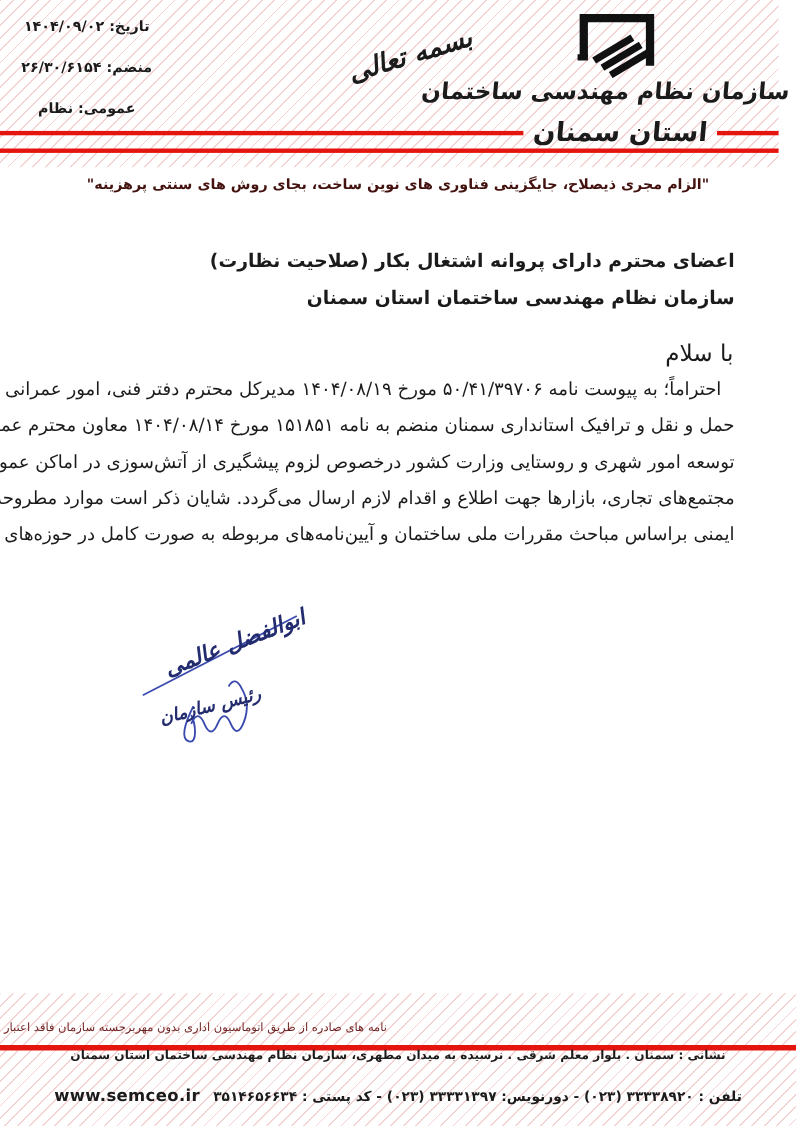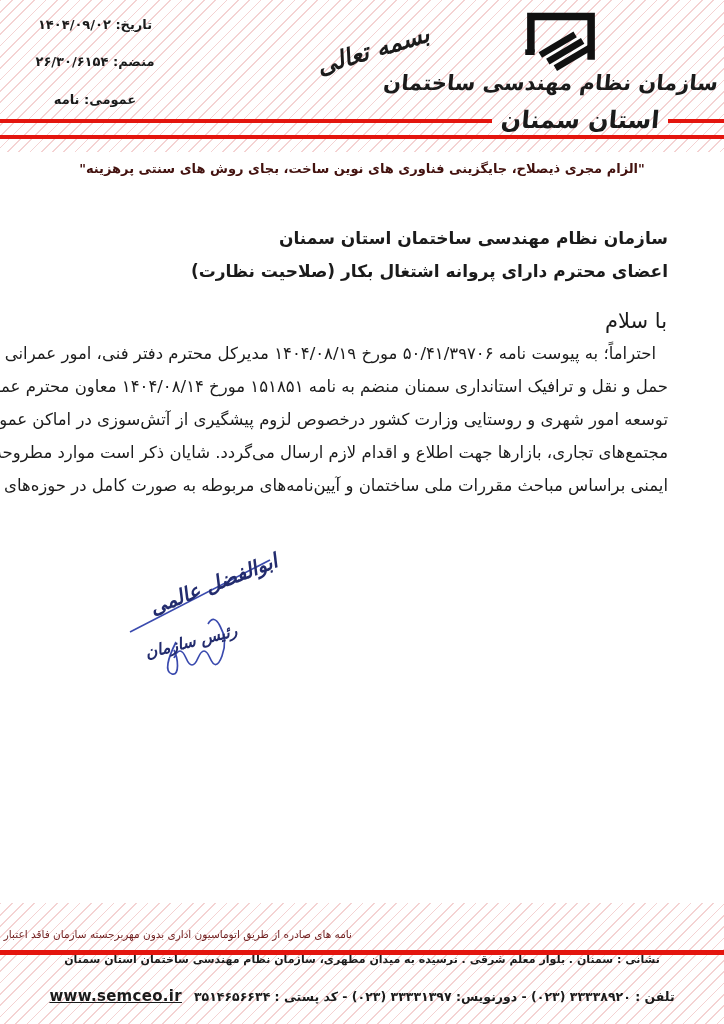--- a/index.html
+++ b/index.html
@@ -14,21 +14,21 @@
 
   
   .hatch {
     background-image: repeating-linear-gradient(
       135deg,
       rgba(222,120,120,0.33) 0px, rgba(222,120,120,0.33) 1.2px,
       transparent 1.2px, transparent 8px);
   }
 
   
-  .header-band { position:absolute; top:0; left:0; right:0; height:152px; }
+  .header-band { position:absolute; top:0; left:0; right:16px; height:152px; }
 
   .meta-fields { position:absolute; top:0; right:549px; width:160px; text-align:center; }
   .meta-row { position:absolute; width:160px; font-size:13px; font-weight:bold; direction:rtl; white-space:nowrap; text-align:center; }
   .meta-row.r1 { top:17px; }
   .meta-row.r2 { top:54px; }
   .meta-row.r3 { top:92px; }
 
   .besmellah {
     position:absolute; top:36px; left:298px; width:150px; text-align:center;
     font-size:24px; font-weight:bold; font-style:italic;
@@ -97,41 +97,41 @@
   .footer-rule { position:absolute; top:47px; left:0; right:0; height:4.5px; background:#e4150e; }
   .footer-address {
     position:absolute; top:50px; left:0; right:0; text-align:center;
     font-size:11px; font-weight:bold; direction:rtl; white-space:nowrap;
   }
   .footer-phone-row {
     position:absolute; top:84px; left:0; right:0;
     display:flex; justify-content:center; align-items:center; gap:12px; direction:rtl;
   }
   .footer-phone { font-size:12.5px; font-weight:bold; white-space:nowrap; direction:rtl; }
-  .footer-site  { font-size:15px; font-weight:bold; direction:ltr; letter-spacing:0.3px;text-decoration:underline; }
+  .footer-site  { font-size:15px; font-weight:bold; direction:ltr; letter-spacing:0.3px; }
 </style>
 </head>
 <body>
 
 <div class="page">
 
   <div class="header-band hatch">
 
     <div class="meta-fields">
       <div class="meta-row r1">
         <span>تاریخ:</span>
         <span>۱۴۰۴/۰۹/۰۲</span>
       </div>
       <div class="meta-row r2">
         <span>منضم:</span>
         <span>۲۶/۳۰/۶۱۵۴</span>
       </div>
       <div class="meta-row r3">
         <span>عمومی:</span>
-        <span>نامه</span>
+        <span>نظام</span>
       </div>
     </div>
 
     <div class="besmellah">بسمه تعالی</div>
 
     <div class="logo">
       <svg viewBox="0 0 84 68" width="82" height="64" xmlns="http://www.w3.org/2000/svg">
         <path d="M10 48 V10 H74 V56" fill="none" stroke="#111" stroke-width="8"></path>
         <path d="M4 48 H14" stroke="#111" stroke-width="6"></path>
         <path d="M20 51 L57 29" stroke="#111" stroke-width="7"></path>
@@ -147,22 +147,22 @@
       <div class="org-line2">استان سمنان</div>
       <div class="rule rule-right"></div>
     </div>
 
     <div class="rule-bottom"></div>
   </div>
 
   <div class="slogan">"الزام مجری ذیصلاح، جایگزینی فناوری های نوین ساخت، بجای روش های سنتی پرهزینه"</div>
 
   <div class="recipient">
+    <div>اعضای محترم دارای پروانه اشتغال بکار (صلاحیت نظارت)</div>
     <div>سازمان نظام مهندسی ساختمان استان سمنان</div>
-    <div>اعضای محترم دارای پروانه اشتغال بکار (صلاحیت نظارت)</div>
   </div>
 
   <div class="salutation">با سلام</div>
 
   <div class="body-par">
     <div class="body-line first">احتراماً؛ به پیوست نامه ۵۰/۴۱/۳۹۷۰۶ مورخ ۱۴۰۴/۰۸/۱۹ مدیرکل محترم دفتر فنی، امور عمرانی و</div>
     <div class="body-line">حمل و نقل و ترافیک استانداری سمنان منضم به نامه ۱۵۱۸۵۱ مورخ ۱۴۰۴/۰۸/۱۴ معاون محترم عمران،</div>
     <div class="body-line">توسعه امور شهری و روستایی وزارت کشور درخصوص لزوم پیشگیری از آتش‌سوزی در اماکن عمومی،</div>
     <div class="body-line">مجتمع‌های تجاری، بازارها جهت اطلاع و اقدام لازم ارسال می‌گردد. شایان ذکر است موارد مطروحه و نکات</div>
     <div class="body-line">ایمنی براساس مباحث مقررات ملی ساختمان و آیین‌نامه‌های مربوطه به صورت کامل در حوزه‌های مذکور</div>

